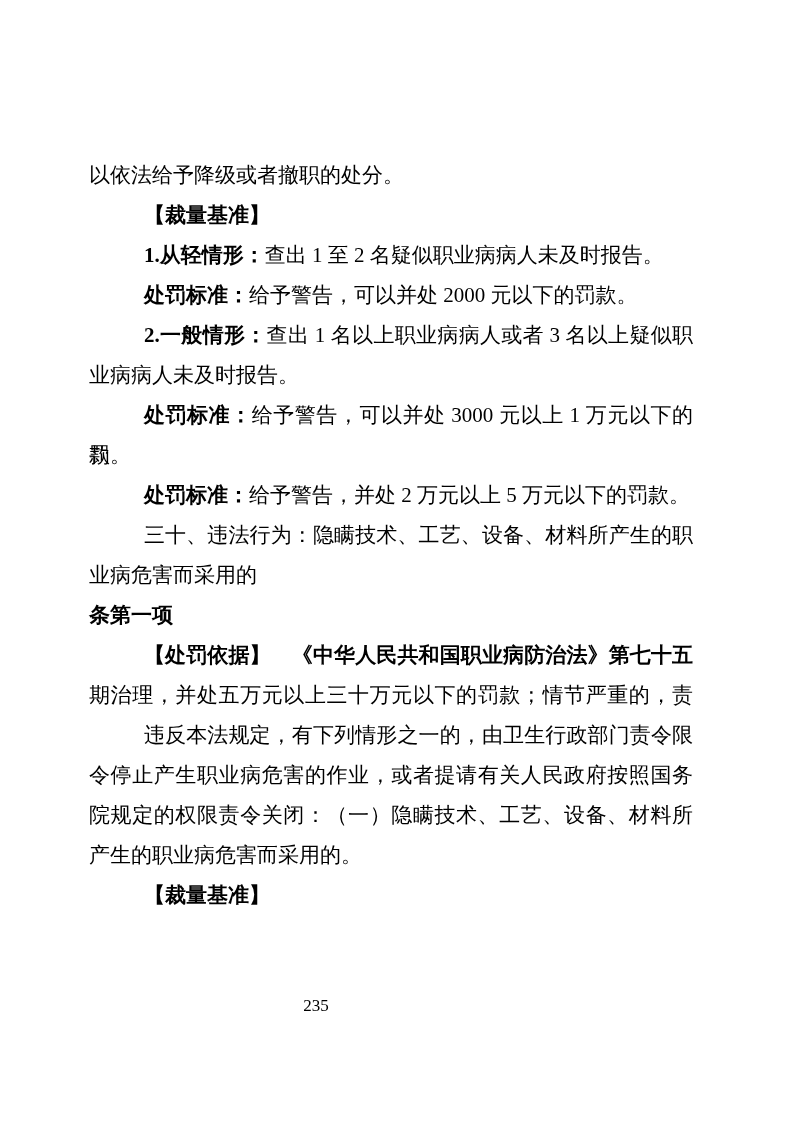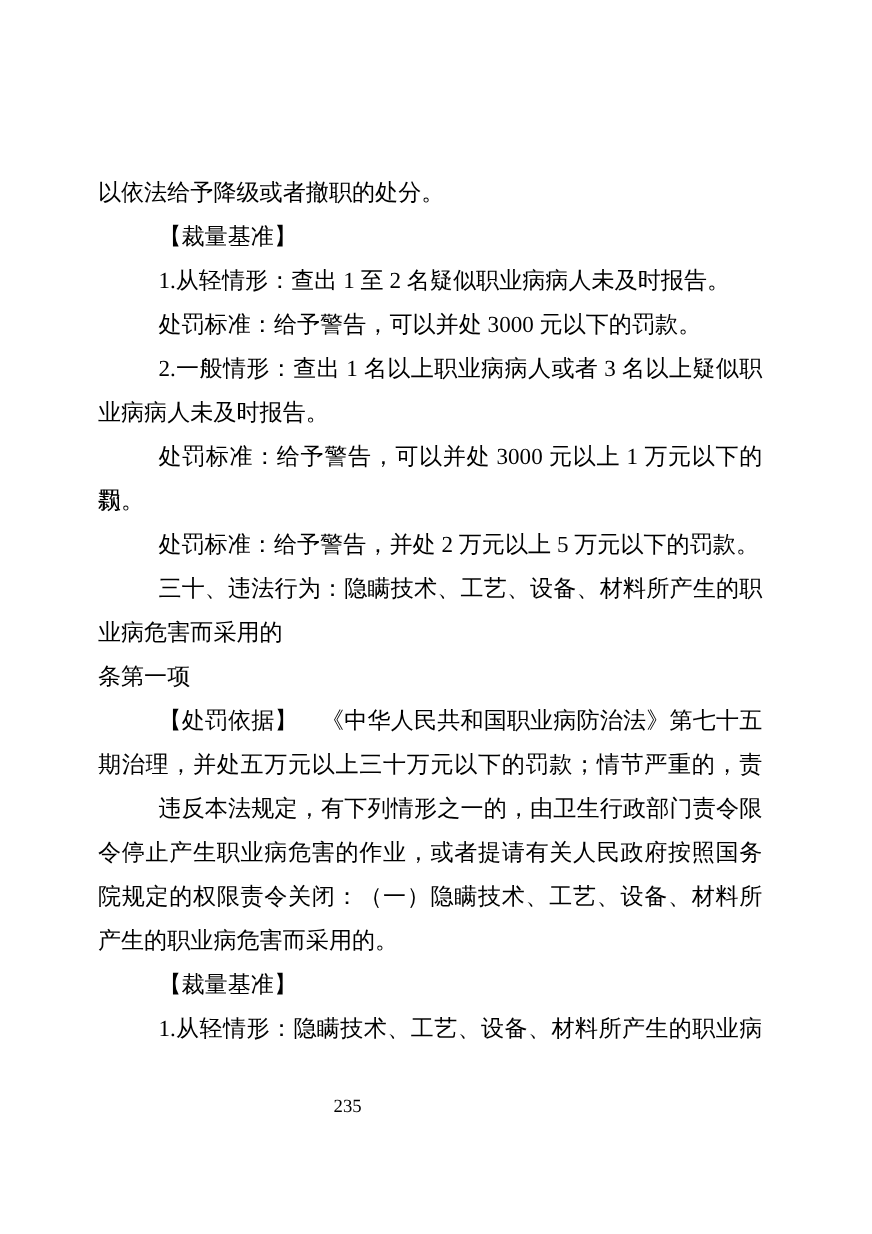--- a/index.html
+++ b/index.html
@@ -29,21 +29,21 @@
     line-height: 40px;
     white-space: nowrap;
     color: #000000;
   }
   .ind  { text-indent: 55px; }
   .fill {
     white-space: normal;
     text-align: justify;
     text-align-last: justify;
   }
-  .b { font-weight: normal; }
+  .b { font-weight: bold; }
   .footer {
     position: absolute;
     top: 995px;
     left: 0;
     width: 632px;
     text-align: center;
     font-size: 17px;
     line-height: 22px;
     color: #000000;
   }
@@ -53,21 +53,21 @@
 
 <div class="page">
   <div class="content">
 
     <div class="line"><span>以依法给予降级或者撤职的处分。</span></div>
 
     <div class="line ind"><span class="b">【裁量基准】</span></div>
 
     <div class="line ind"><span class="b">1.从轻情形：</span><span>查出 1 至 2 名疑似职业病病人未及时报告。</span></div>
 
-    <div class="line ind"><span class="b">处罚标准：</span><span>给予警告，可以并处 3000 元以下的罚款。</span></div>
+    <div class="line ind"><span class="b">处罚标准：</span><span>给予警告，可以并处 2000 元以下的罚款。</span></div>
 
     <div class="line ind fill"><span class="b">2.一般情形：</span><span>查出 1 名以上职业病病人或者 3 名以上疑似职</span></div>
 
     <div class="line"><span>业病病人未及时报告。</span></div>
 
     <div class="line ind fill"><span class="b">处罚标准：</span><span>给予警告，可以并处 3000 元以上 1 万元以下的罚</span></div>
 
     <div class="line"><span>款。</span></div>
 
 
@@ -86,18 +86,17 @@
     <div class="line ind fill"><span>违反本法规定，有下列情形之一的，由卫生行政部门责令限</span></div>
 
     <div class="line fill"><span>令停止产生职业病危害的作业，或者提请有关人民政府按照国务</span></div>
 
     <div class="line fill"><span>院规定的权限责令关闭：（一）隐瞒技术、工艺、设备、材料所</span></div>
 
     <div class="line"><span>产生的职业病危害而采用的。</span></div>
 
     <div class="line ind"><span class="b">【裁量基准】</span></div>
 
-    <div class="line ind fill"><span class="b">1.从轻情形：</span><span>隐瞒技术、工艺、设备、材料所产生的职业病</span></div>
 
   </div>
 
   <div class="footer">235</div>
 </div>
 
 </body></html>

